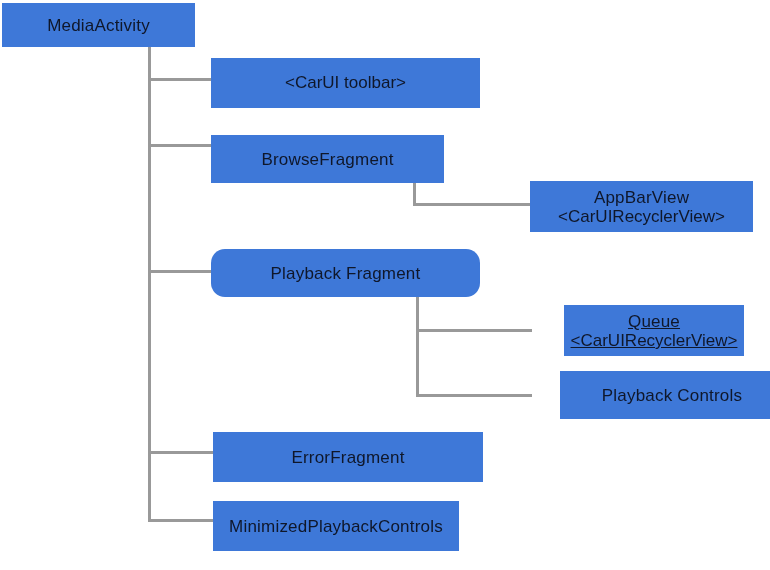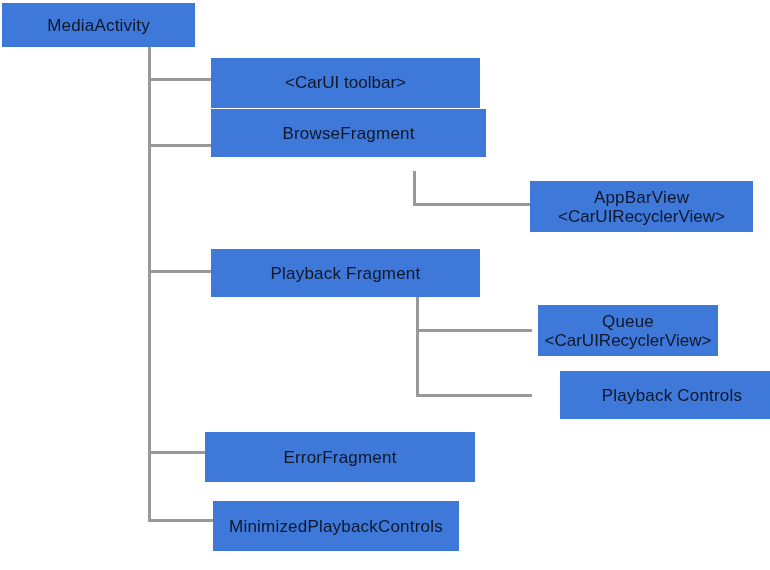--- a/index.html
+++ b/index.html
@@ -32,26 +32,26 @@
     line-height: 18px;
   }
   .connector {
     position: absolute;
     background: #999999;
   }
 
   
   #n-media        { left: 2px;   top: 3px;   width: 193px; height: 44px; }
   #n-appbar       { left: 211px; top: 58px;  width: 269px; height: 50px; }
-  #n-browsefrag   { left: 211px; top: 109px; width: 275px; height: 48px; }
+  #n-browsefrag   { left: 211px; top: 135px; width: 233px; height: 48px; }
   #n-browselist   { left: 530px; top: 181px; width: 223px; height: 51px; }
-  #n-playbackfrag { left: 211px; top: 249px; width: 269px; height: 48px; }
-  #n-queue        { left: 538px; top: 305px; width: 180px; height: 51px; }
+  #n-playbackfrag { left: 211px; top: 249px; width: 269px; height: 48px; border-radius: 14px; }
+  #n-queue        { left: 564px; top: 305px; width: 180px; height: 51px; text-decoration: underline; }
   #n-playbackctl  { left: 532px; top: 371px; width: 224px; height: 48px; margin-left: 28px; }
-  #n-errorfrag    { left: 205px; top: 432px; width: 270px; height: 50px; }
+  #n-errorfrag    { left: 213px; top: 432px; width: 270px; height: 50px; }
   #n-minimized    { left: 213px; top: 501px; width: 246px; height: 50px; }
 
   
   #c-trunk          { left: 148px; top: 47px;  width: 3px;   height: 475px; }
   #c-branch-appbar  { left: 148px; top: 78px;  width: 63px;  height: 3px; }
   #c-branch-browse  { left: 148px; top: 144px; width: 63px;  height: 3px; }
   #c-branch-play    { left: 148px; top: 270px; width: 63px;  height: 3px; }
   #c-branch-error   { left: 148px; top: 451px; width: 65px;  height: 3px; }
   #c-branch-min     { left: 148px; top: 519px; width: 65px;  height: 3px; }
   #c-browse-drop    { left: 413px; top: 171px; width: 3px;   height: 35px; }

